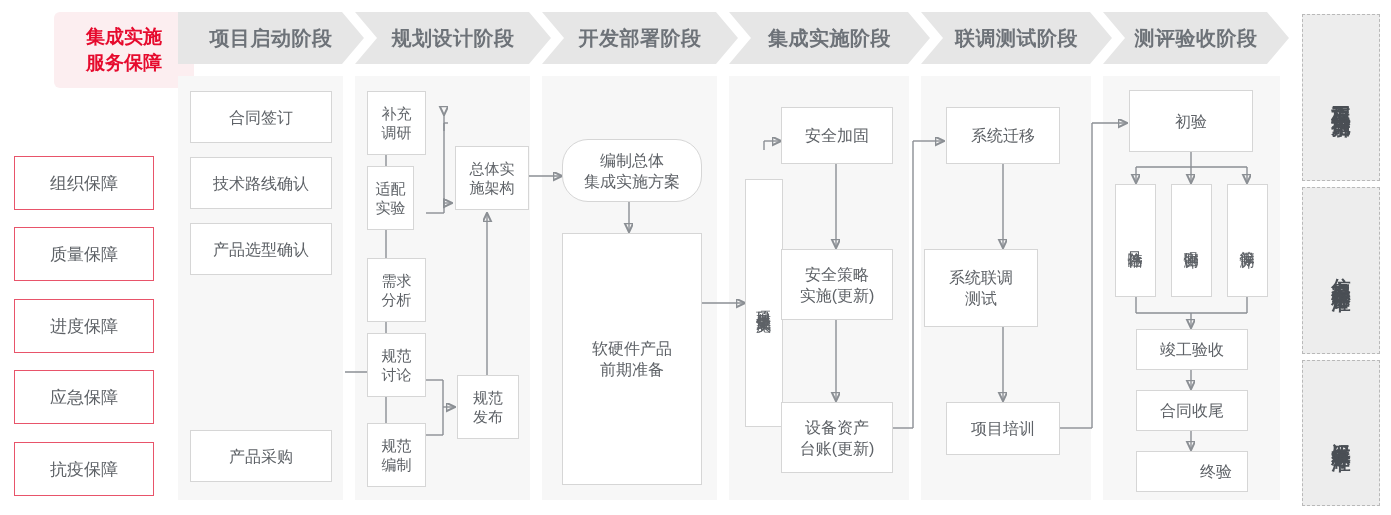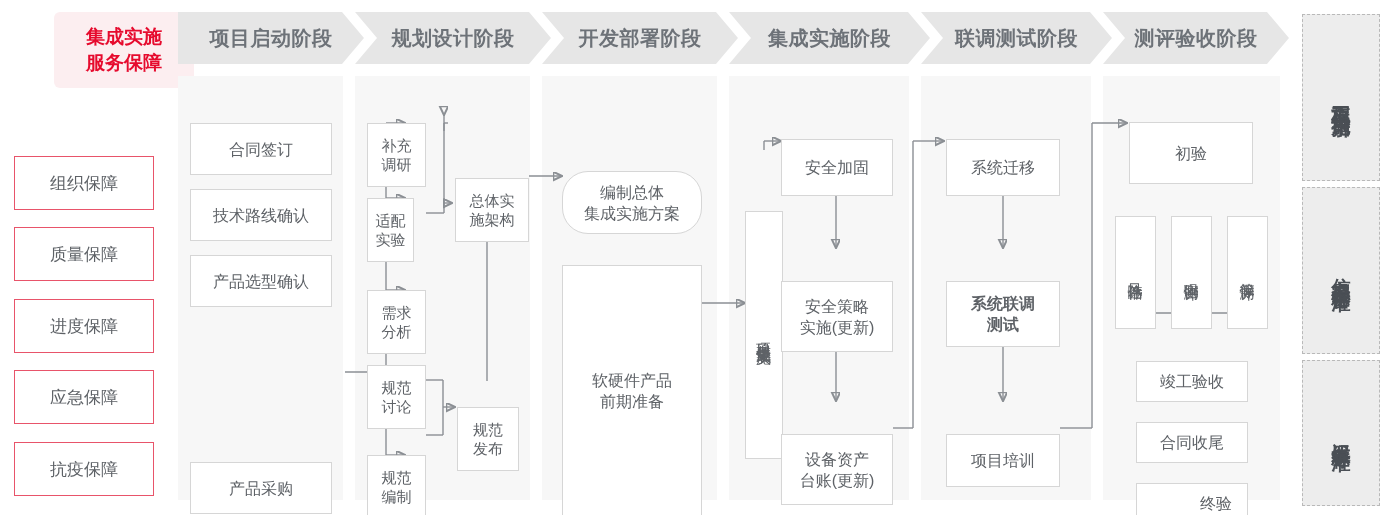--- a/index.html
+++ b/index.html
@@ -45,21 +45,21 @@
   .phase-hd.arrow{
     clip-path:polygon(0 0, calc(100% - 22px) 0, 100% 50%, calc(100% - 22px) 100%, 0 100%);
   }
   .phase-hd.arrow-notch{
     clip-path:polygon(0 0, calc(100% - 22px) 0, 100% 50%, calc(100% - 22px) 100%, 0 100%, 22px 50%);
   }
 
   
   .node{
     background:#ffffff;border:1px solid #d6d6d6;
-    font-size:16px;line-height:21px;color:#5e6267;margin-top:32px;
+    font-size:16px;line-height:21px;color:#5e6267;
   }
   .node.small{font-size:15px;line-height:19px;}
   .node.vert{
     writing-mode:vertical-rl;
     text-orientation:upright;
     letter-spacing:1px;
     font-size:15px;
   }
 
   
@@ -296,21 +296,21 @@
   <div class="abs ctr node" style="left:781px;top:402px;width:112px;height:71px;">
     <div>
         <div>设备资产</div>
          <div>台账(更新)</div>
       </div>
     </div>
 
   <div class="abs ctr node" style="left:946px;top:107px;width:114px;height:57px;">
     <span>系统迁移</span>
     </div>
-  <div class="abs ctr node" style="left:946px;top:249px;width:114px;height:66px;font-weight:bold;">
+  <div class="abs ctr node" style="left:924px;top:249px;width:114px;height:78px;">
     <div>
         <div>系统联调</div>
          <div>测试</div>
       </div>
     </div>
   <div class="abs ctr node" style="left:946px;top:402px;width:114px;height:53px;">
     <span>项目培训</span>
     </div>
 
   <div class="abs ctr node" style="left:1129px;top:90px;width:124px;height:62px;">

